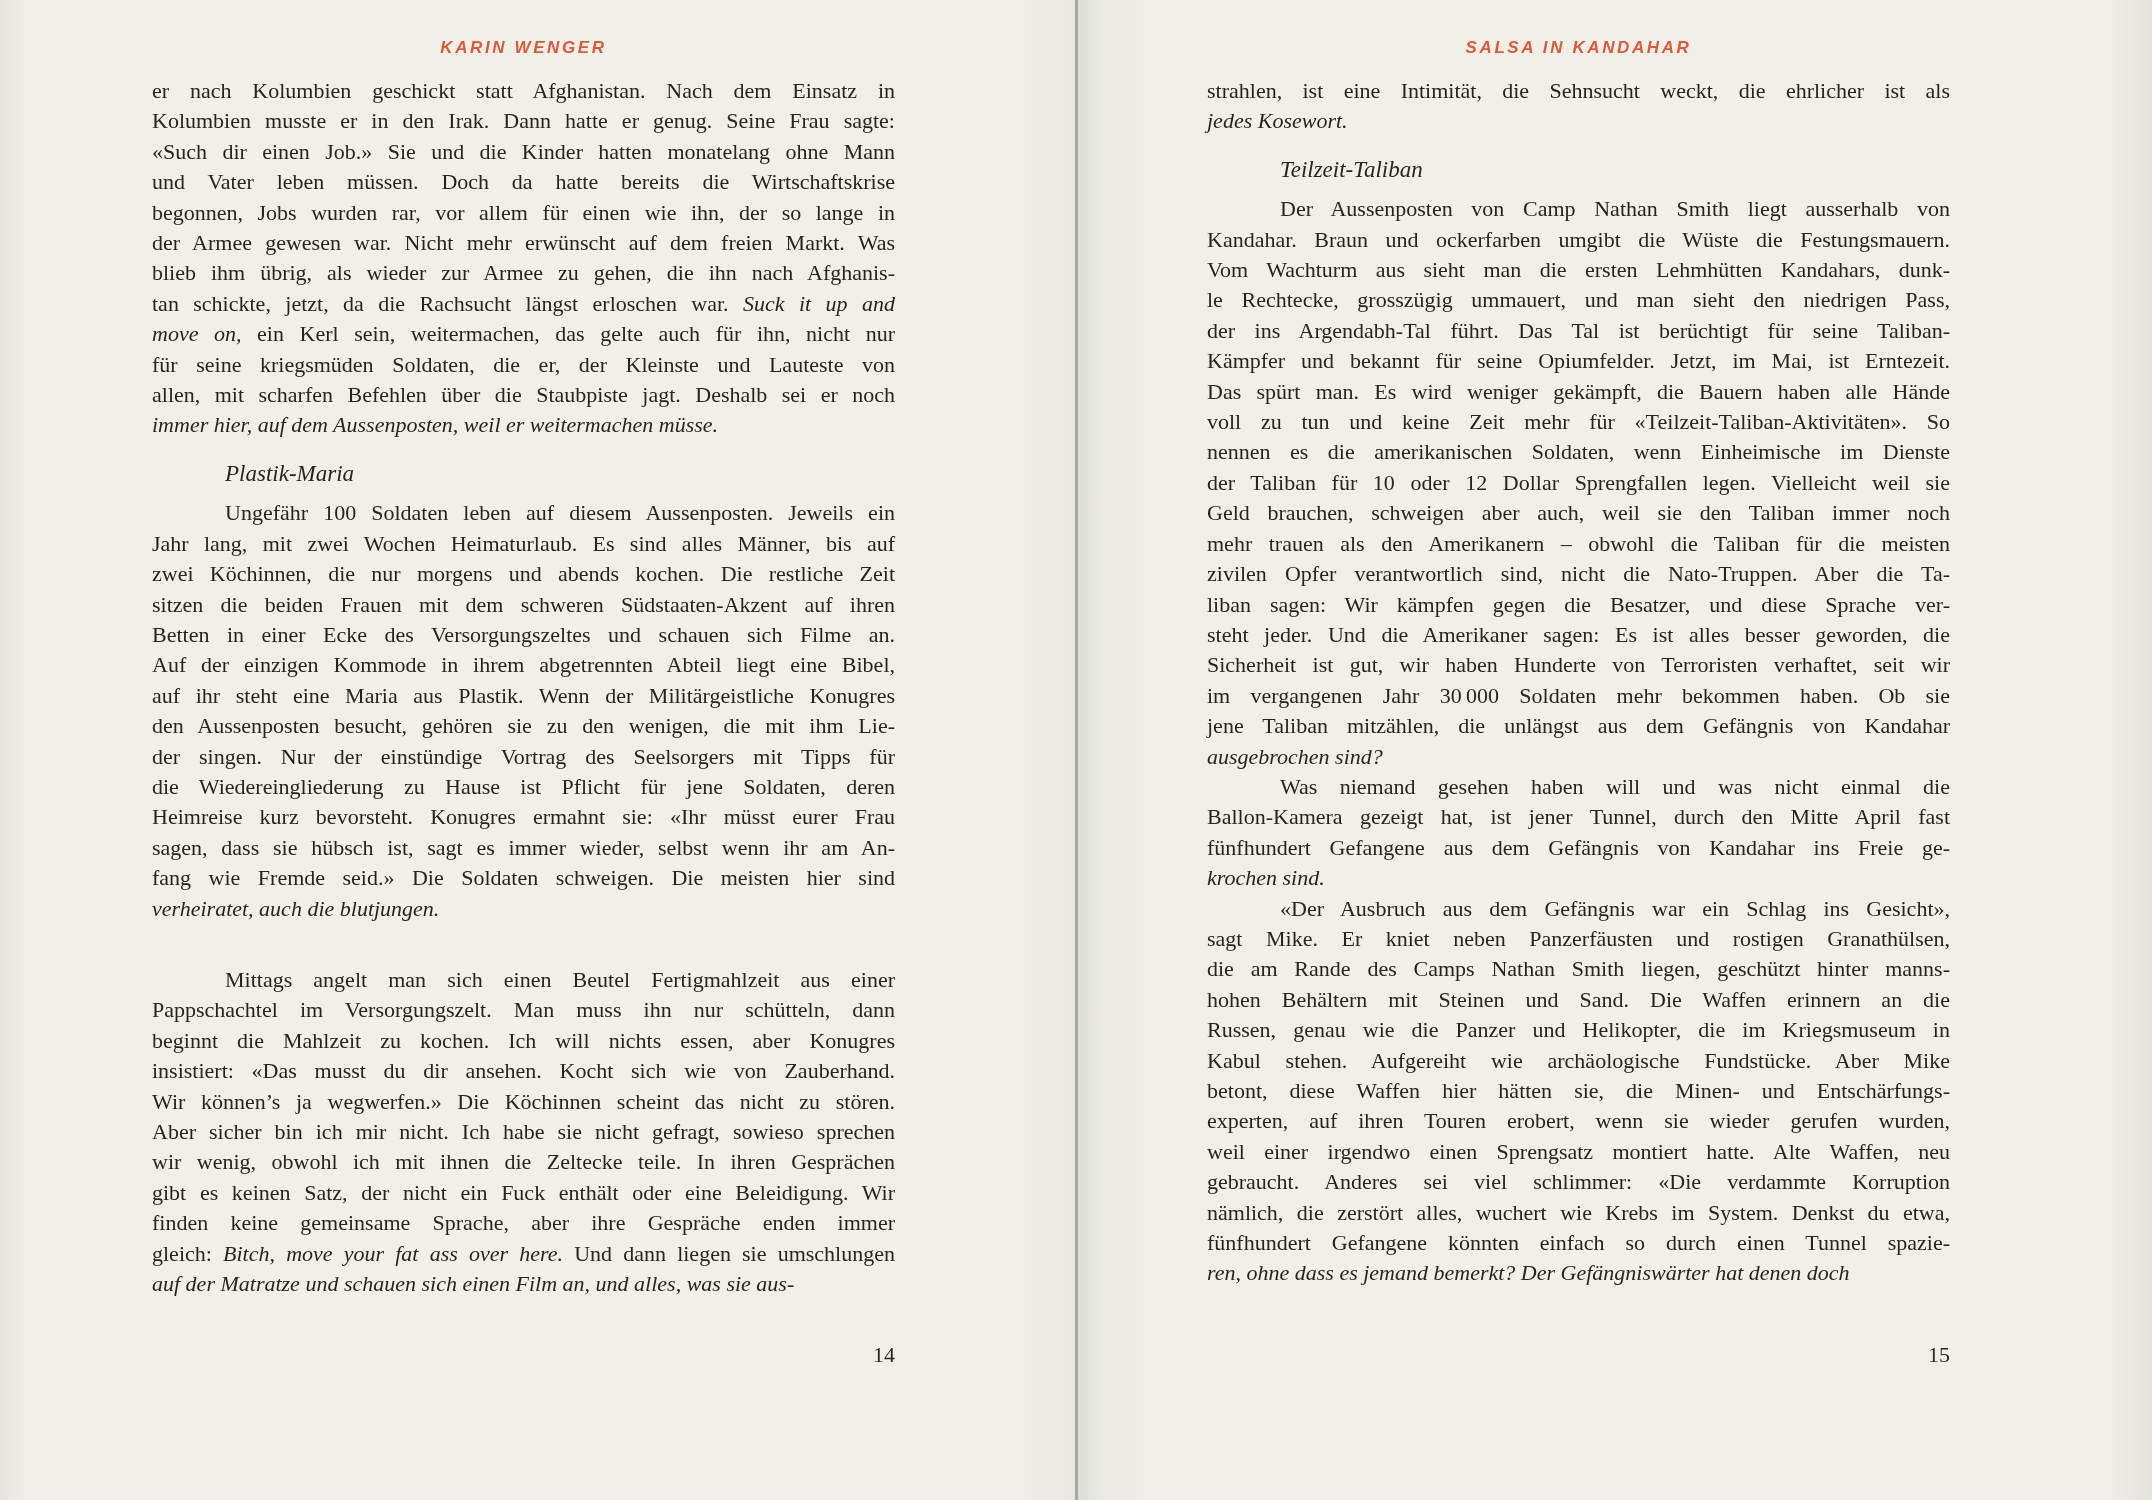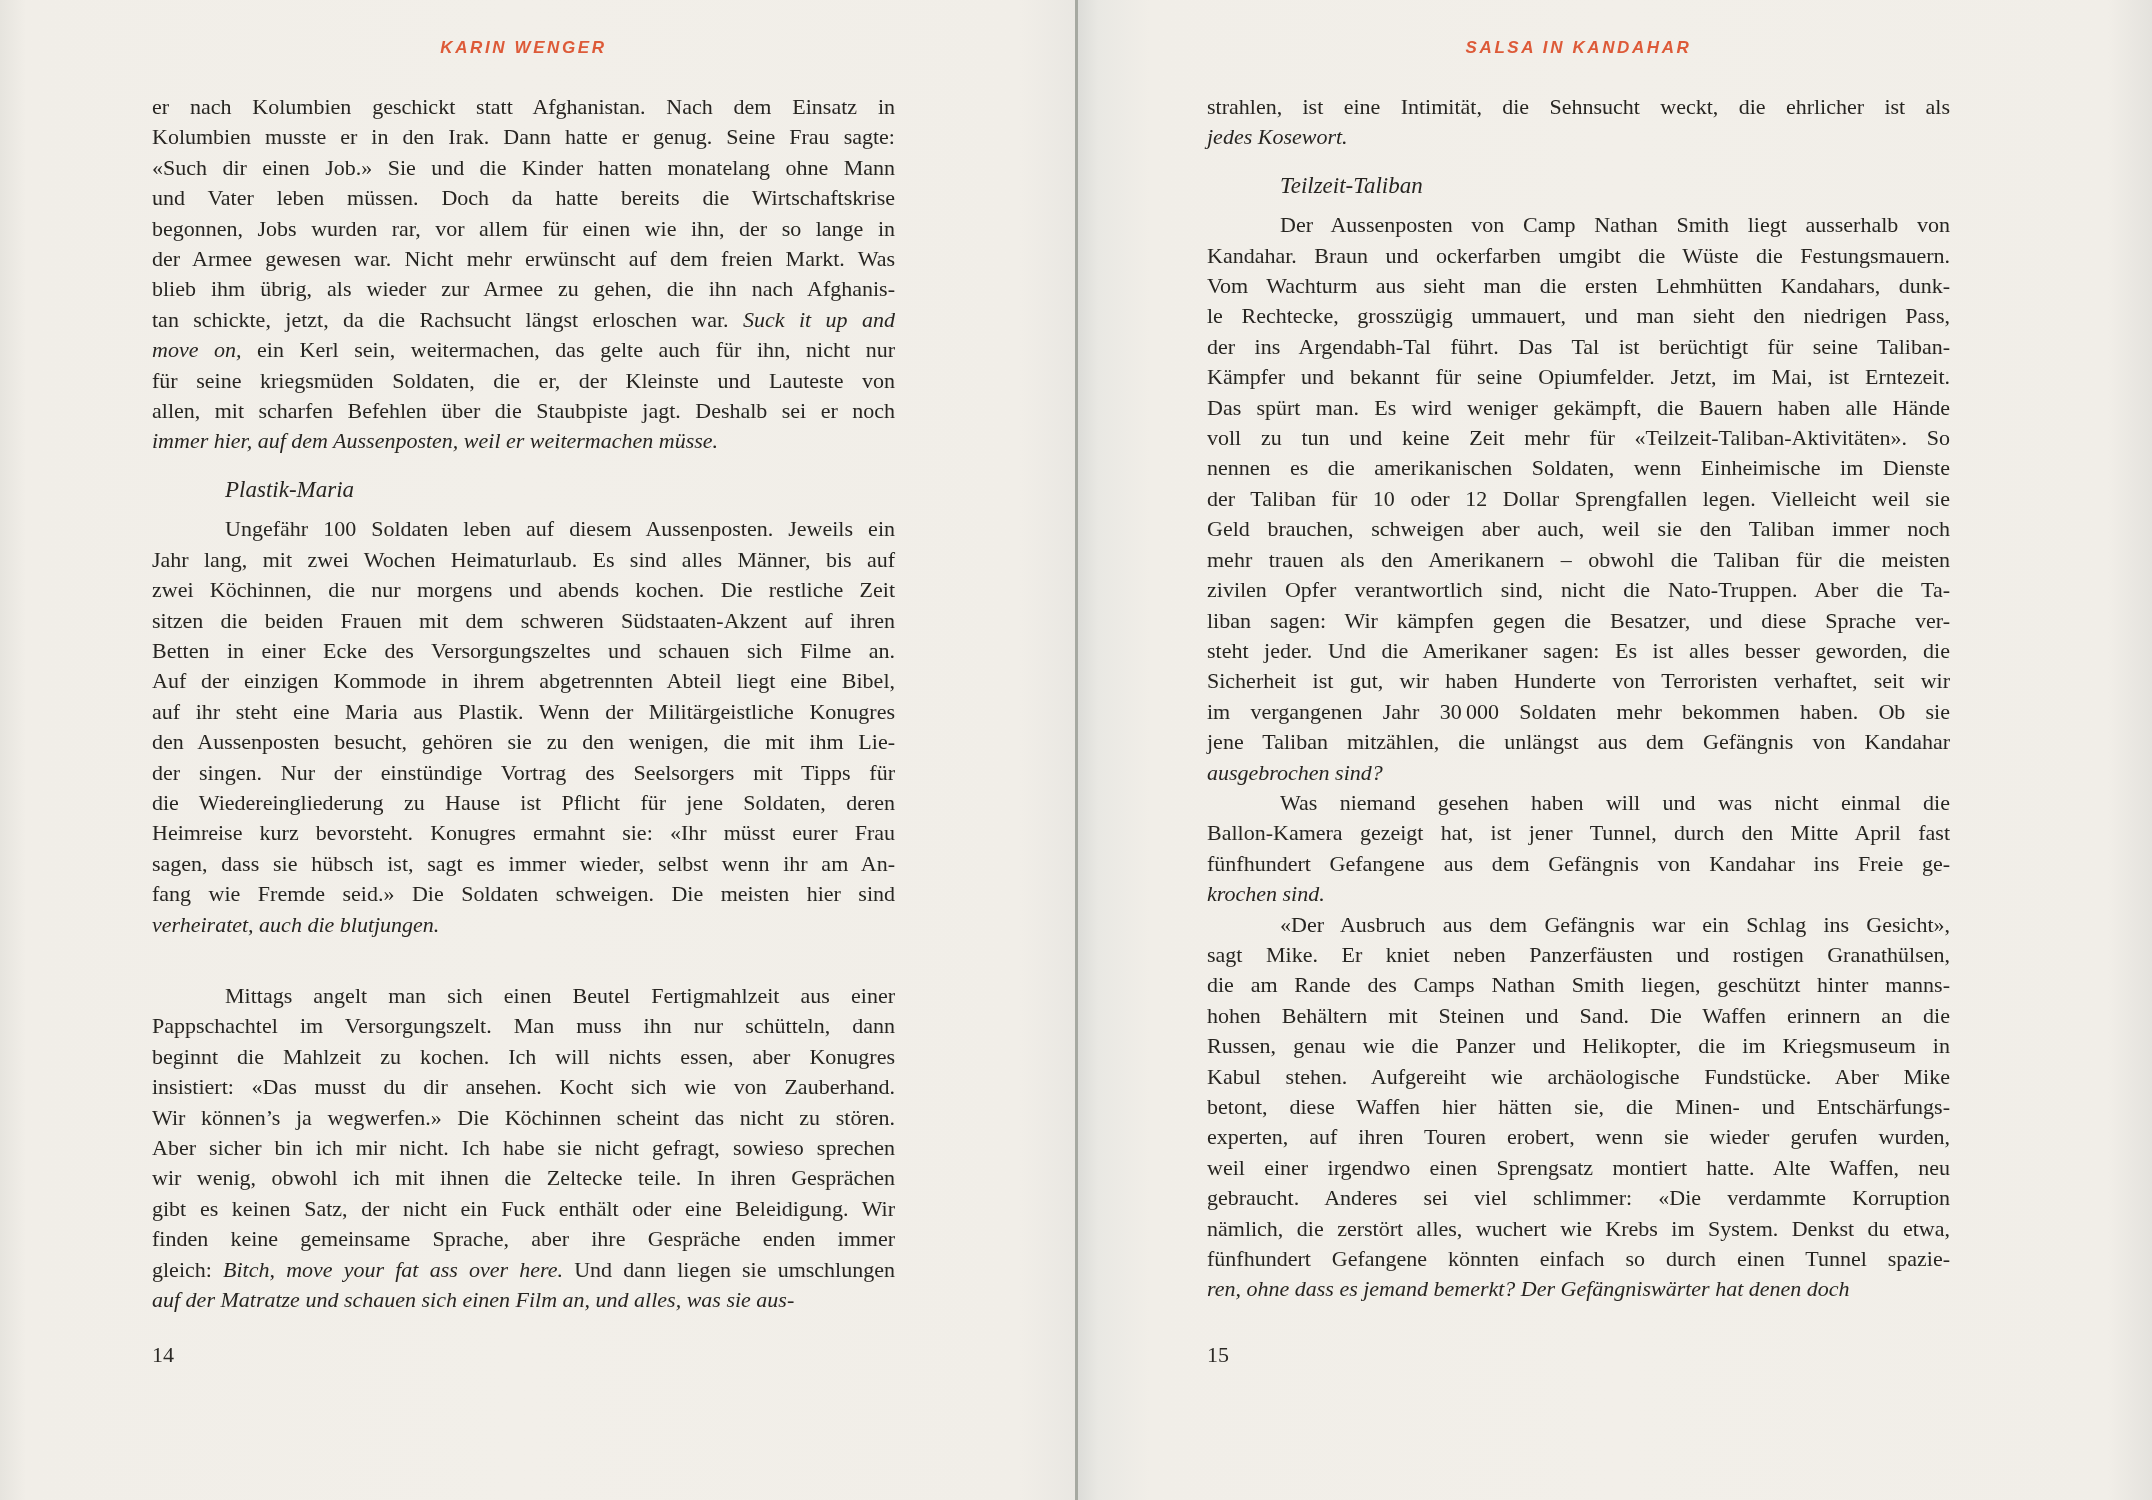--- a/index.html
+++ b/index.html
@@ -23,21 +23,21 @@
   .page.right {
     width: 1074px;
     background: linear-gradient(to right, #dcdcd8 0px, #e9e8e3 20px, #f1eee8 72px, #f2efe9 540px, #f1eee8 1030px, #e4e2dd 1074px);
   }
   .col { position: absolute; top: 38px; width: 743px; }
   .page.left  .col { left: 152px; }
   .page.right .col { left: 129px; }
 
   .running-head {
     height: 24px;
-    margin-bottom: 30px;
+    margin-bottom: 14px;
     text-align: center;
     font-family: "Liberation Sans", sans-serif;
     font-style: italic;
     font-weight: 700;
     font-size: 17px;
     letter-spacing: 2.6px;
     color: #dd5a38;
   }
 
   .body { font-size: 22px; }
@@ -57,21 +57,21 @@
     margin: 18px 0 9px 73px;
     line-height: 30.4px;
     font-style: italic;
     font-size: 23px;
   }
 
   .pagenum {
     position: absolute;
     top: 1342px;
     width: 743px;
-    text-align: left;
+    text-align: right;
     font-size: 22px;
     color: #2b2925;
   }
   .page.left  .pagenum { left: 152px; }
   .page.right .pagenum { left: 129px; }
 </style>
 </head>
 <body>
 
 <div class="spread">

